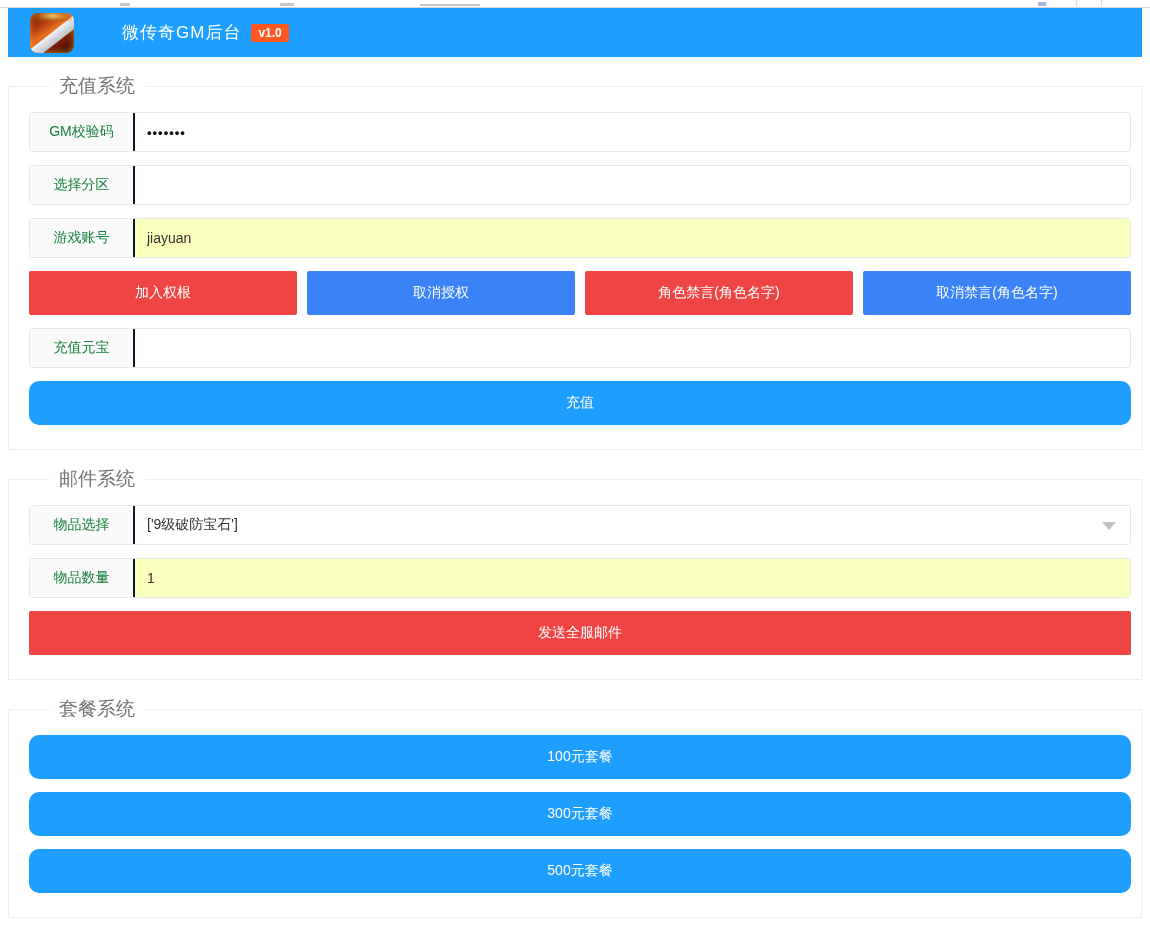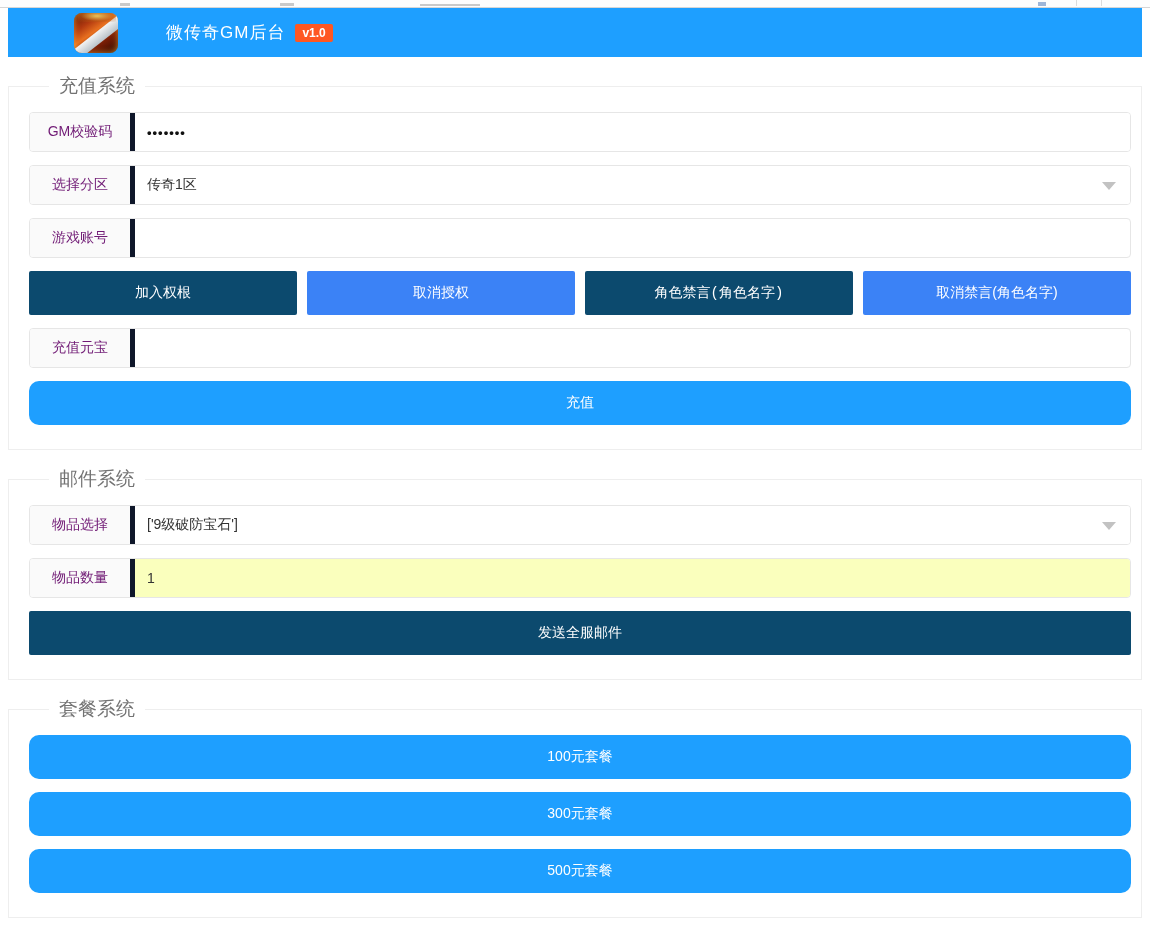--- a/index.html
+++ b/index.html
@@ -16,21 +16,21 @@
   .frag-a { left:120px; width:10px; height:3px; }
   .frag-b { left:280px; width:14px; height:3px; }
   .frag-c { left:420px; width:60px; height:2px; }
   .frag-d { left:1038px; width:8px; height:4px; background:#9fb6d8; }
   .frag-line1 { left:1076px; width:1px; height:7px; background:#dcdcdc; }
   .frag-line2 { left:1101px; width:1px; height:7px; background:#dcdcdc; }
 
   
   .app-header {
     margin-left:8px; margin-right:8px; height:49px; background:#1E9FFF;
-    display:flex; align-items:center; position:relative;padding-left:44px;
+    display:flex; align-items:center; position:relative;
   }
   .app-icon {
     width:44px; height:40px; margin-left:22px; border-radius:8px; overflow:hidden;
     position:relative; flex:0 0 auto;
     background:linear-gradient(145deg,#5a1604 0%,#b33a10 28%,#e8701f 46%,#7a1e06 70%,#2a0a02 100%);
     box-shadow:inset 0 0 6px rgba(255,180,60,.7);
   }
   .app-icon::before { 
     content:""; position:absolute; left:-12px; top:16px; width:80px; height:11px;
     background:linear-gradient(180deg,#f4f4f4,#b9c2c9);
@@ -55,23 +55,23 @@
     margin-left:20px; padding:0 10px; font-size:19px; color:#737373;
   }
 
   
   .form-row {
     display:flex; align-items:stretch; height:40px; margin-bottom:13px;
     border:1px solid #e6e6e6; border-radius:4px; overflow:hidden; background:#fff;
   }
   .form-row:last-child { margin-bottom:0; }
   .form-label {
-    width:105px; flex:0 0 auto; background:#fafafa; border-right:5px solid #0f172a;
+    width:105px; flex:0 0 auto; background:#fafafa; border-right:2px solid #0f172a;
     display:flex; align-items:center; justify-content:center;
-    font-size:14px; color:#701a75;
+    font-size:14px; color:#15803d;
   }
   .form-input {
     flex:1; border:none; outline:none; padding:0 12px;
     font-size:14px; color:#333; background:#fff;
     font-family:"Liberation Sans","DejaVu Sans",sans-serif;
   }
   .form-input.autofill { background:#FAFFBD; }
   .form-input.pwd { font-size:13px; font-weight:bold; letter-spacing:1px; color:#111; }
   .select-display {
     flex:1; display:flex; align-items:center; padding:0 12px; position:relative;
@@ -88,21 +88,21 @@
     border:none; color:#fff; font-size:14px; height:44px; cursor:pointer;
     display:flex; align-items:center; justify-content:center;
     border-radius:2px; white-space:nowrap;
     font-family:"Liberation Sans","DejaVu Sans",sans-serif;
   }
   .btn-row { display:flex; gap:10px; margin-bottom:13px; }
   .btn-row .btn { flex:1; }
   .btn-full { width:100%; margin-bottom:13px; }
   .btn-full:last-child { margin-bottom:0; }
   .bg-blue { background:#1E9FFF;border-radius:10px; }
-  .bg-orange { background:#0c4a6e;font-family:Liberation Mono, monospace; }
+  .bg-orange { background:#ef4444; }
   .bg-dark { background:#3b82f6; }
   .bg-teal { background:#009688; }
 </style>
 </head>
 <body>
 
 <div class="browser-strip">
   <span class="browser-frag frag-a"></span>
   <span class="browser-frag frag-b"></span>
   <span class="browser-frag frag-c"></span>
@@ -120,28 +120,25 @@
 <fieldset class="section">
   <legend>充值系统</legend>
 
   <div class="form-row">
     <div class="form-label">GM校验码</div>
     <input class="form-input pwd" type="text" value="•••••••" style="">
   </div>
 
   <div class="form-row">
     <div class="form-label">选择分区</div>
-    <div class="select-display">
-      <span>传奇1区</span>
-      <span class="caret"></span>
-    </div>
   </div>
 
   <div class="form-row">
     <div class="form-label">游戏账号</div>
+    <input class="form-input autofill" type="text" value="jiayuan" style="">
   </div>
 
   <div class="btn-row">
     <button class="btn bg-orange">加入权根</button>
     <button class="btn bg-dark">取消授权</button>
     <button class="btn bg-orange">角色禁言(角色名字)</button>
     <button class="btn bg-dark">取消禁言(角色名字)</button>
   </div>
 
   <div class="form-row">

